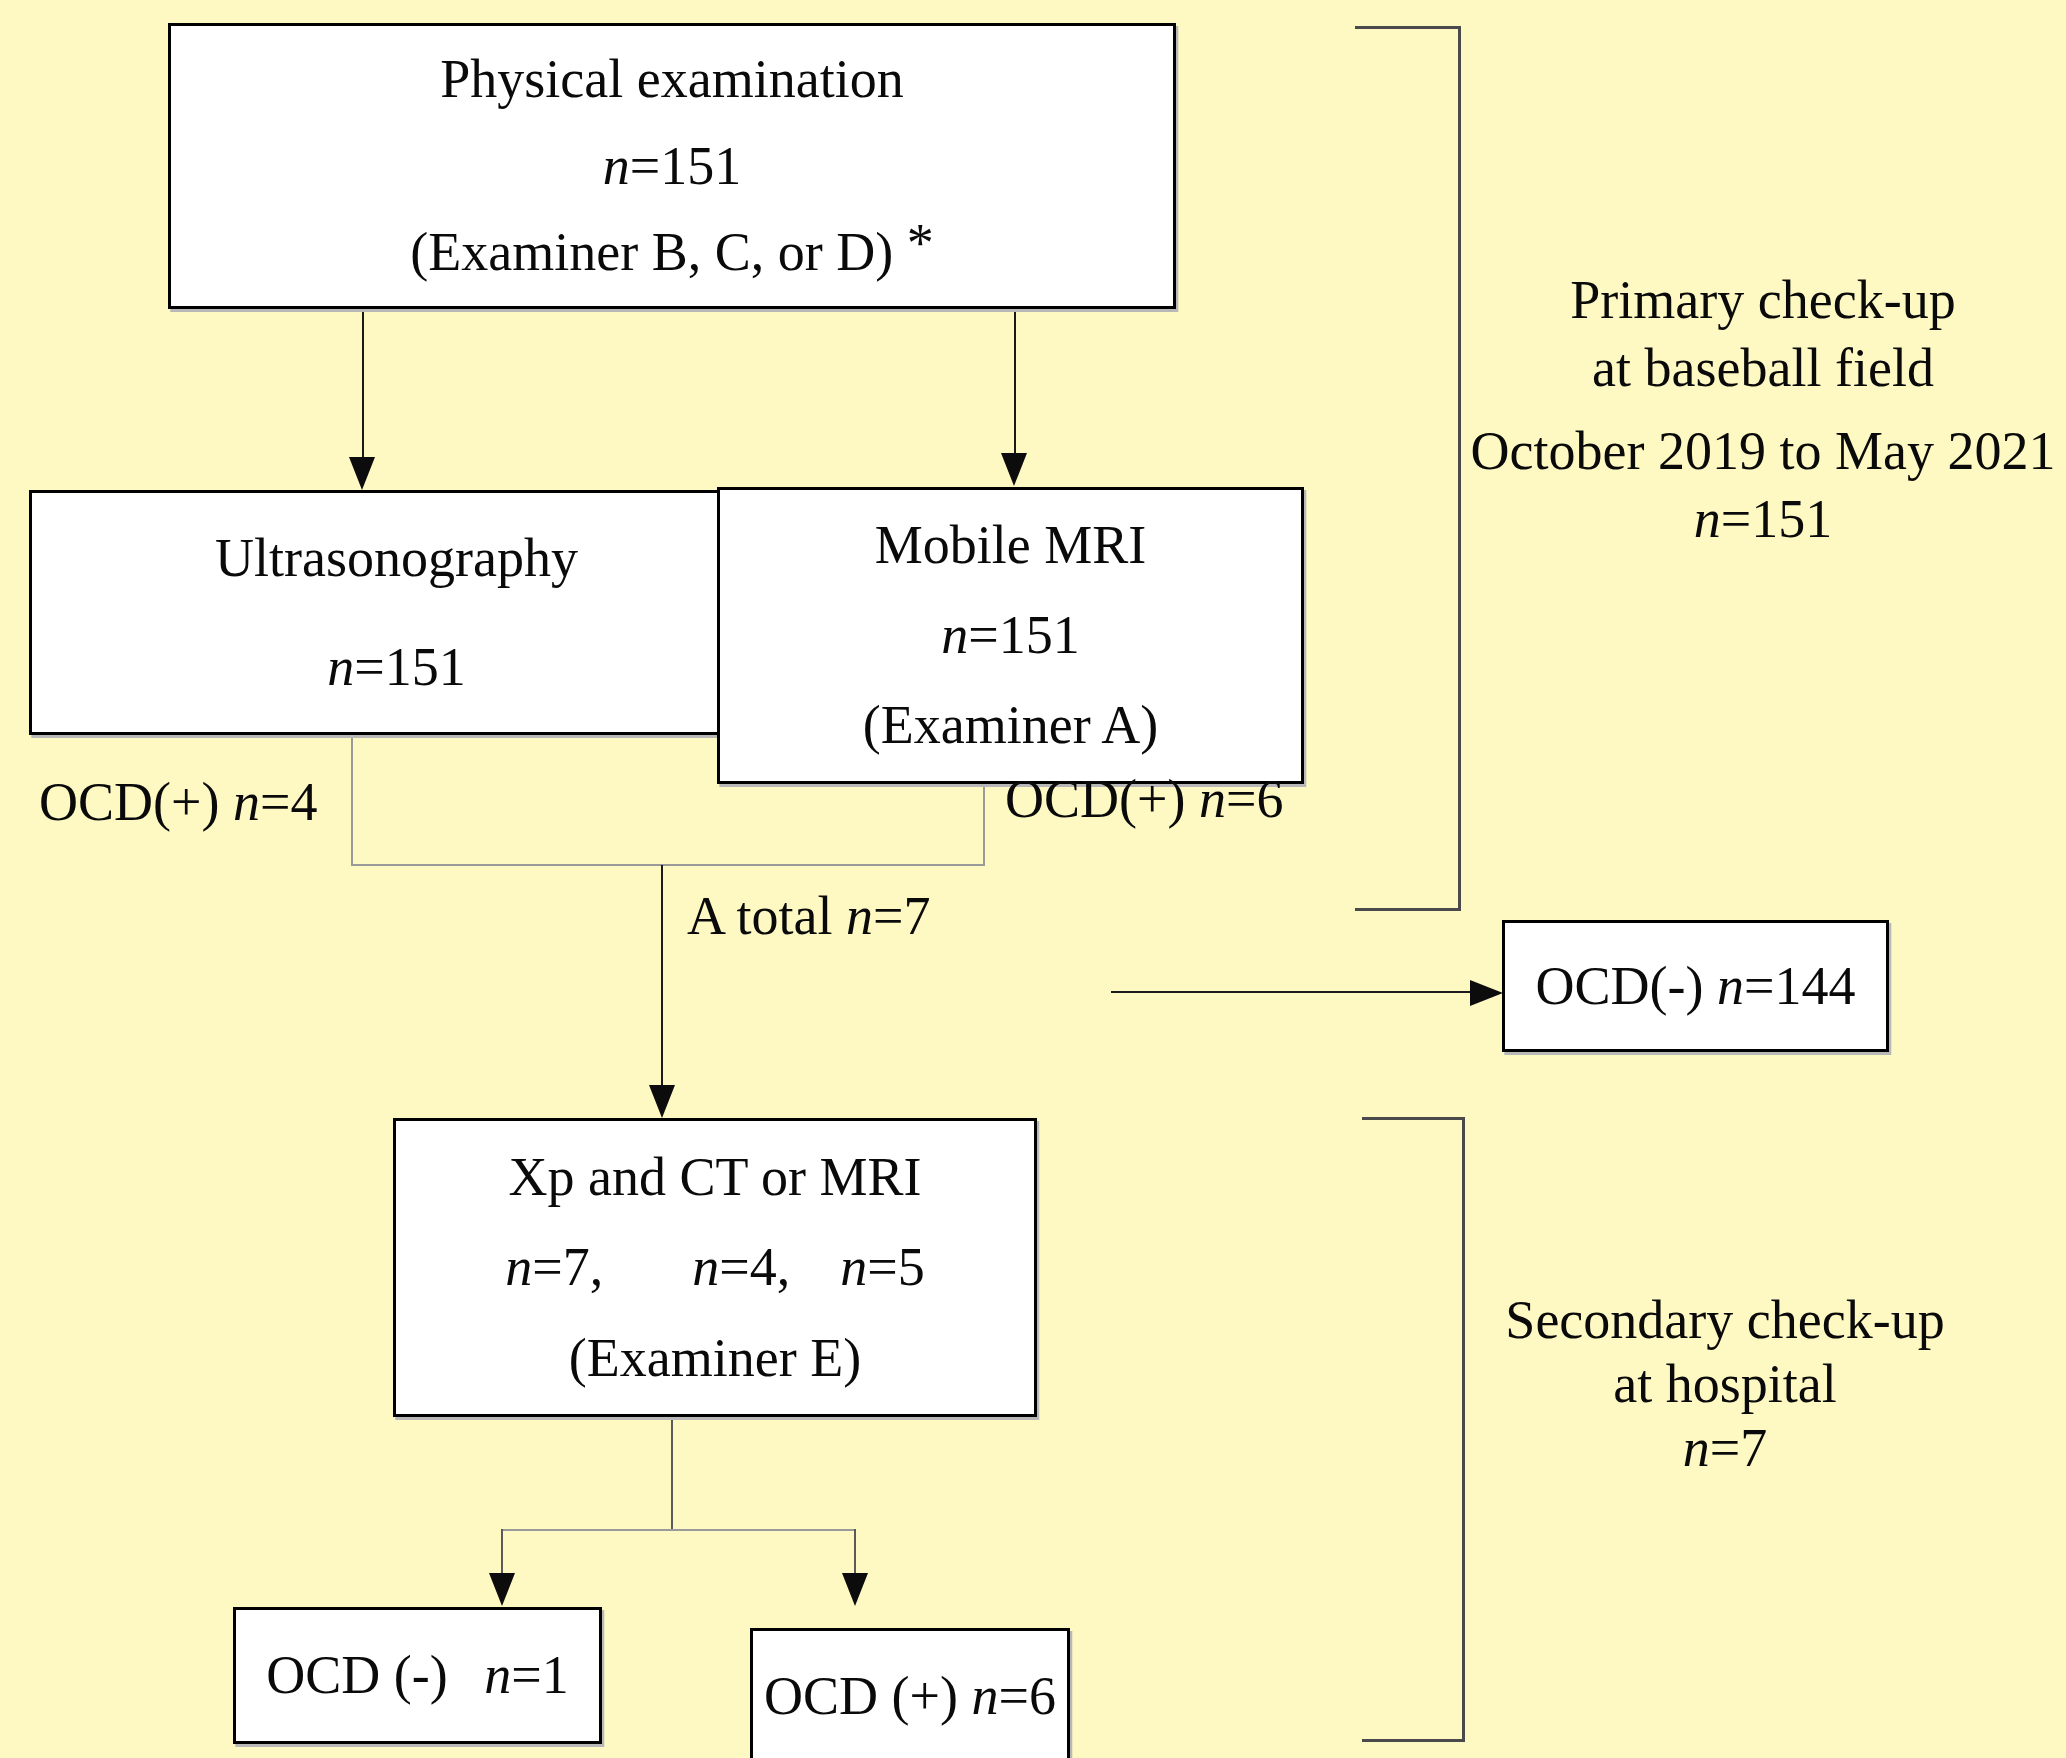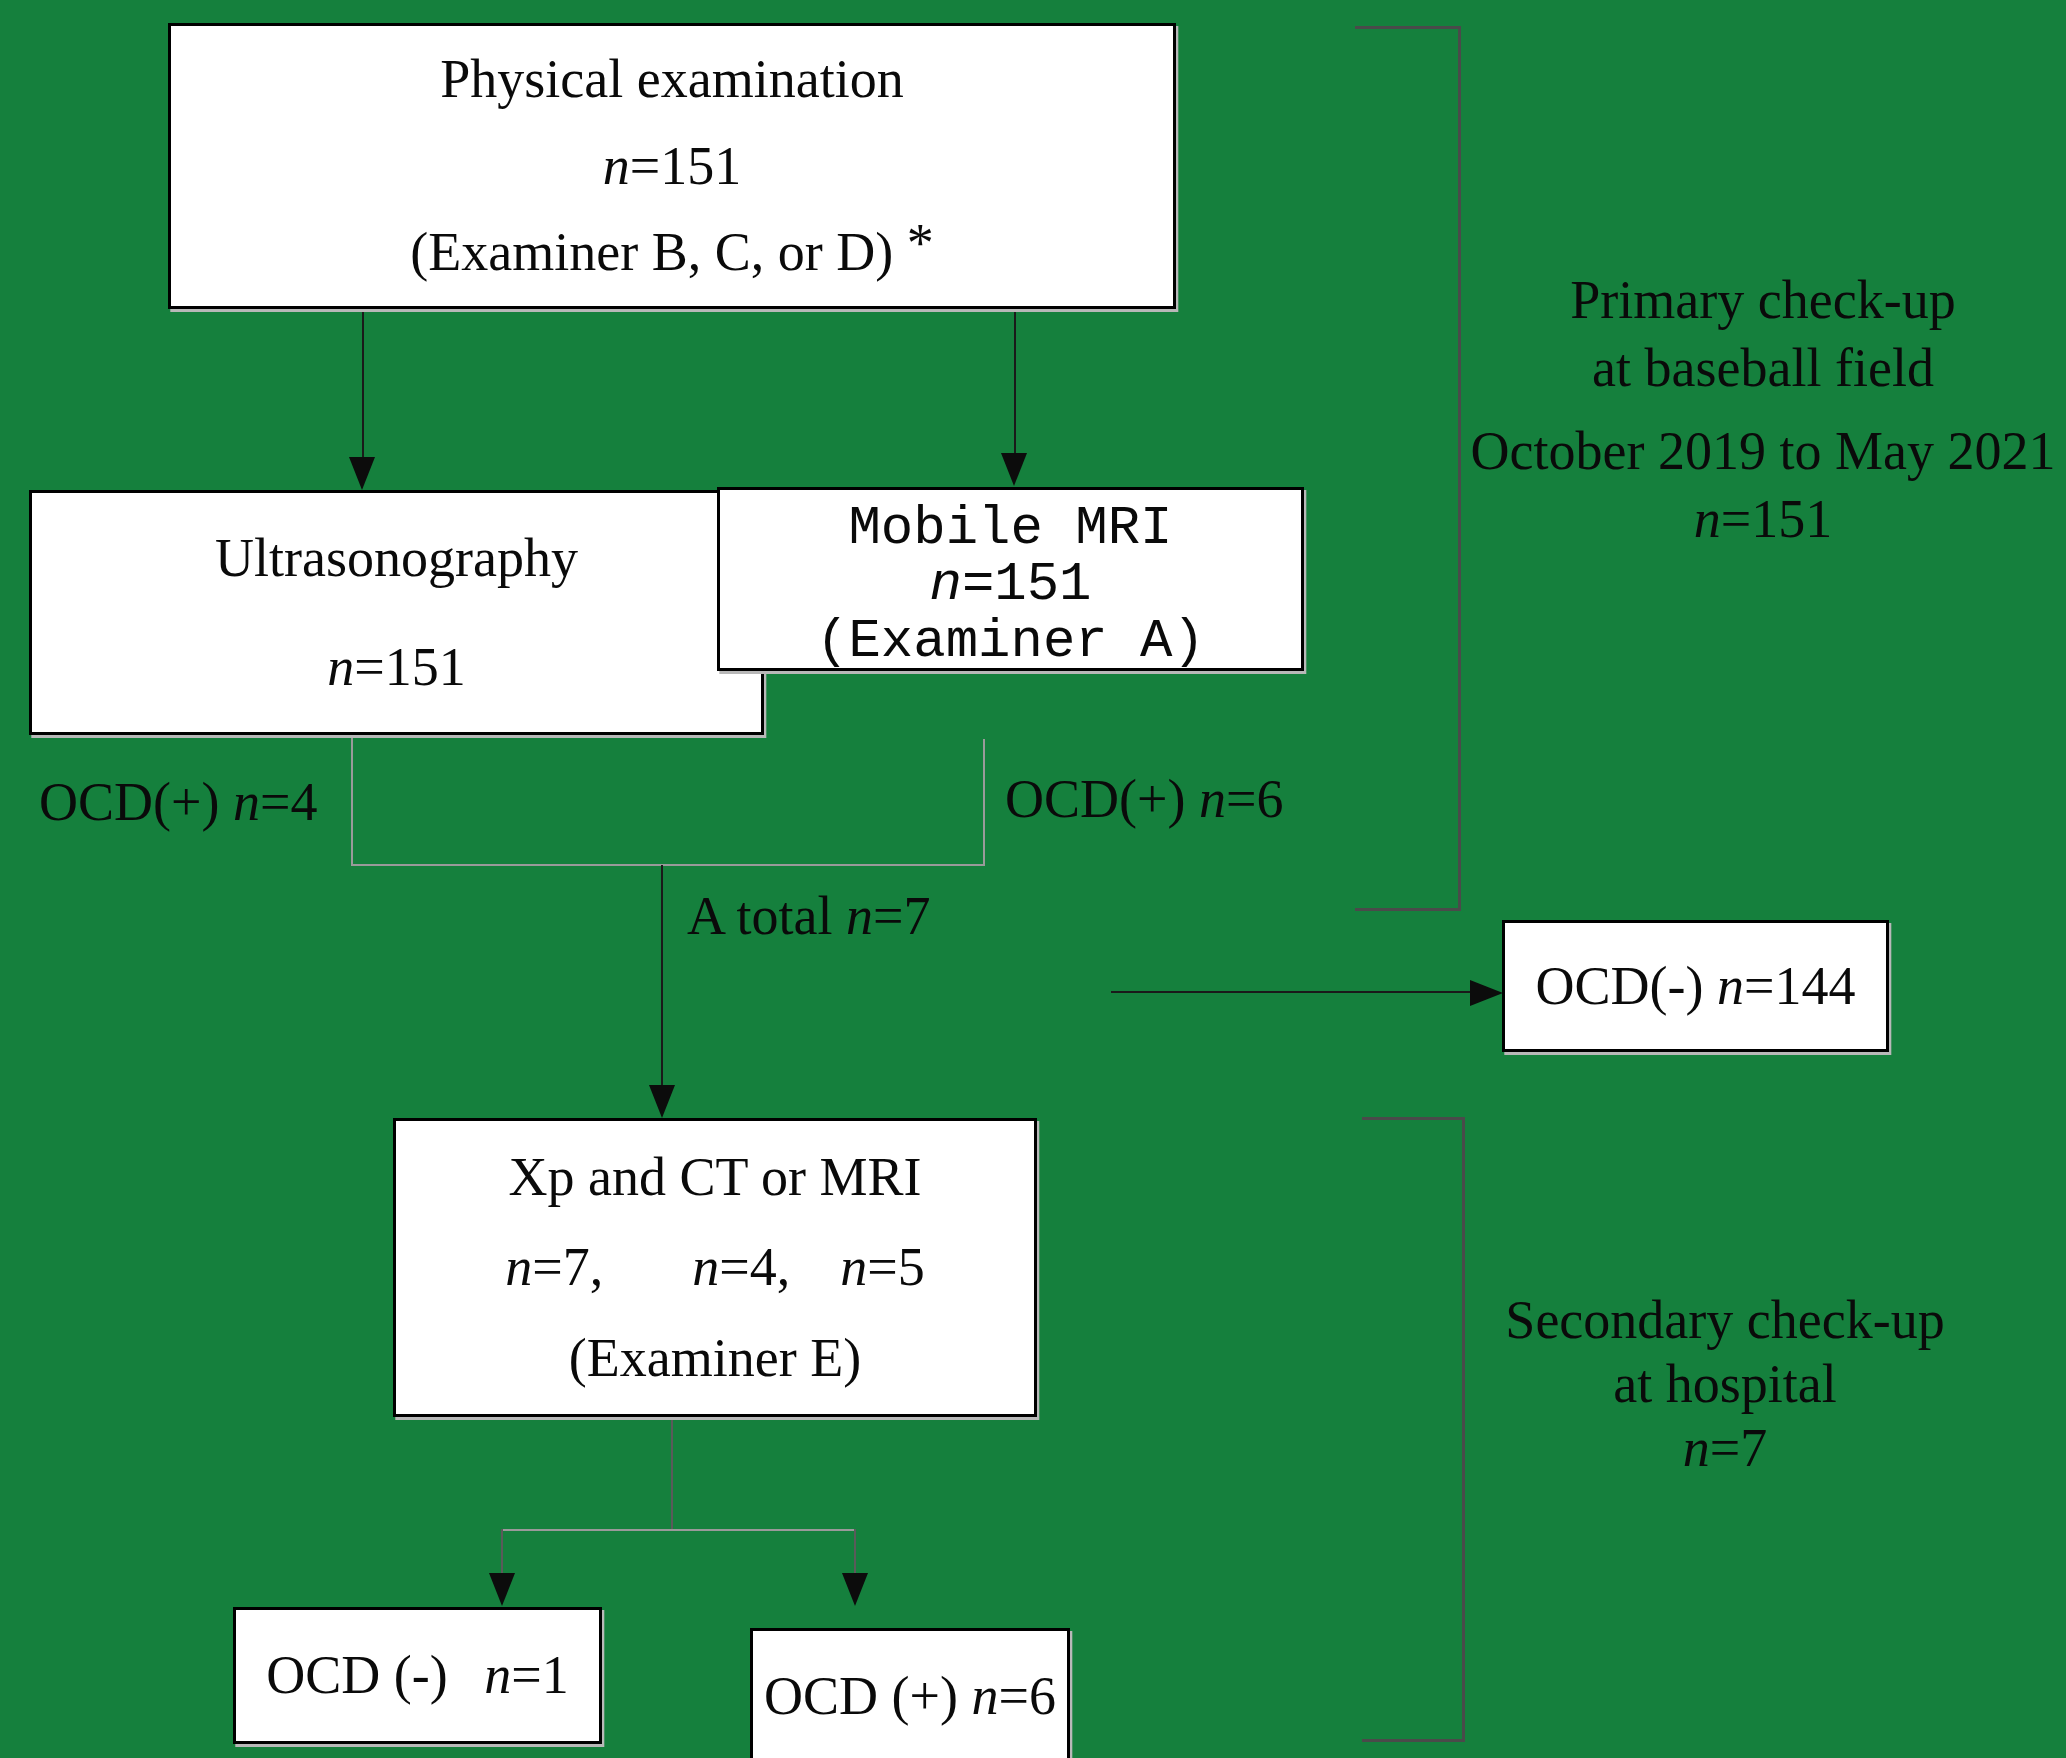--- a/index.html
+++ b/index.html
@@ -1,18 +1,18 @@
 <!DOCTYPE html>
 <html style="font-size:12px"><head>
 <meta charset="utf-8">
 <title>OCD Screening Flowchart</title>
 <style>
   html,body{margin:0;padding:0;background:#ffffff;}
   body{font-family:"Liberation Serif","DejaVu Serif",serif;color:#0a0a0a;}
-  .canvas{position:relative;width:2066px;height:1758px;background:#15803d;overflow:hidden;font-size:54px;}
+  .canvas{position:relative;width:2066px;height:1758px;background:#fef9c3;overflow:hidden;font-size:54px;}
 
   
   .box{position:absolute;box-sizing:border-box;border:3.8px solid #000;background:#fff;
        display:flex;flex-direction:column;align-items:center;justify-content:space-around;
        text-align:center;padding:10.6px 6px;box-shadow:2.3px 3px 0 #b8b8b8;}
   .box.single{justify-content:center;}
   .bl{white-space:nowrap;line-height:1.05;}
 
   
   .vl{position:absolute;width:2.3px;background:#1a1a1a;}
@@ -78,21 +78,21 @@
     <div class="bl">Physical examination</div>
     <div class="bl"><i class="n">n</i><span>=151</span></div>
     <div class="bl"><span>(Examiner B, C, or D)</span><span class="ast">*</span></div>
   </div>
 
   <div class="box" style="left:29px;top:490px;width:735px;height:245px;text-align:right;">
     <div class="bl">Ultrasonography</div>
     <div class="bl"><i class="n">n</i><span>=151</span></div>
   </div>
 
-  <div class="box" style="left:717px;top:487px;width:587px;height:184px;font-family:Liberation Mono, monospace;">
+  <div class="box" style="left:717px;top:487px;width:587px;height:297px;">
     <div class="bl">Mobile MRI</div>
     <div class="bl"><i class="n">n</i><span>=151</span></div>
     <div class="bl">(Examiner A)</div>
   </div>
 
   <div class="box single" style="left:1502px;top:920px;width:387px;height:132px;">
     <div class="bl"><span>OCD(-) </span><i class="n">n</i><span>=144</span></div>
   </div>
 
   <div class="box" style="left:393px;top:1118px;width:644px;height:299px;">

